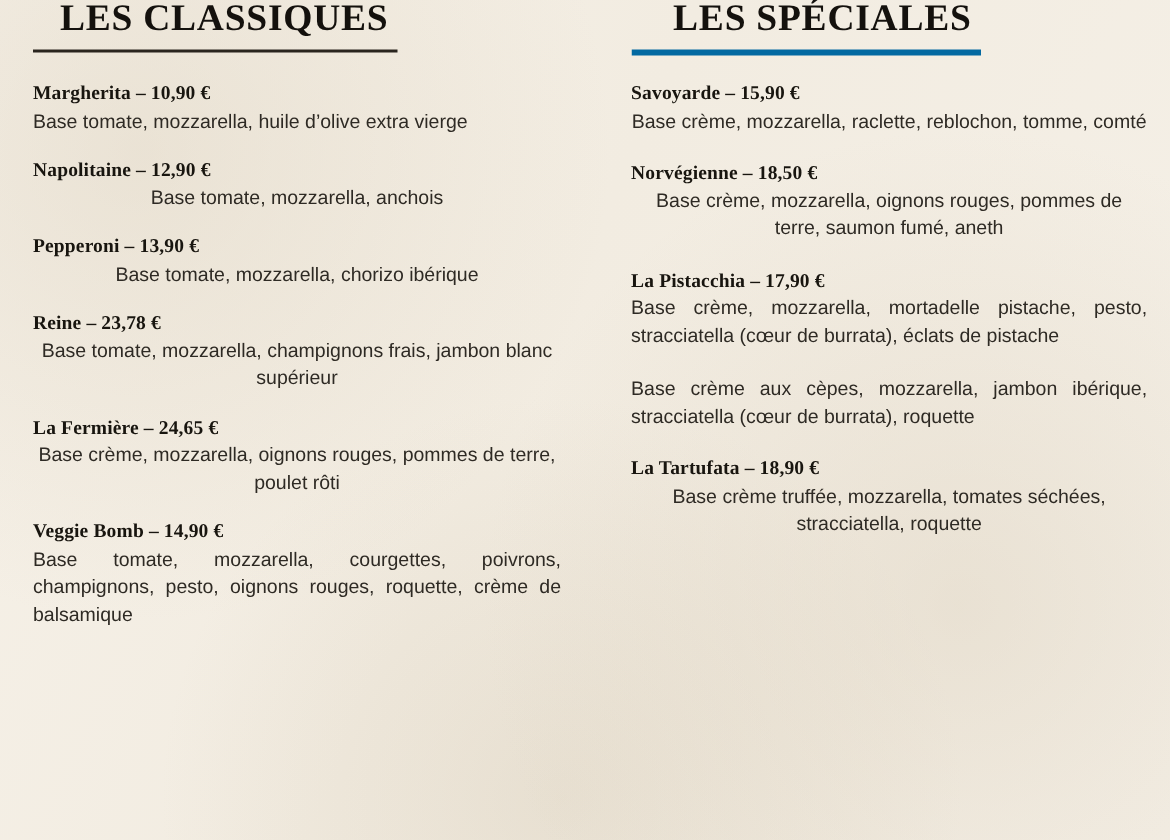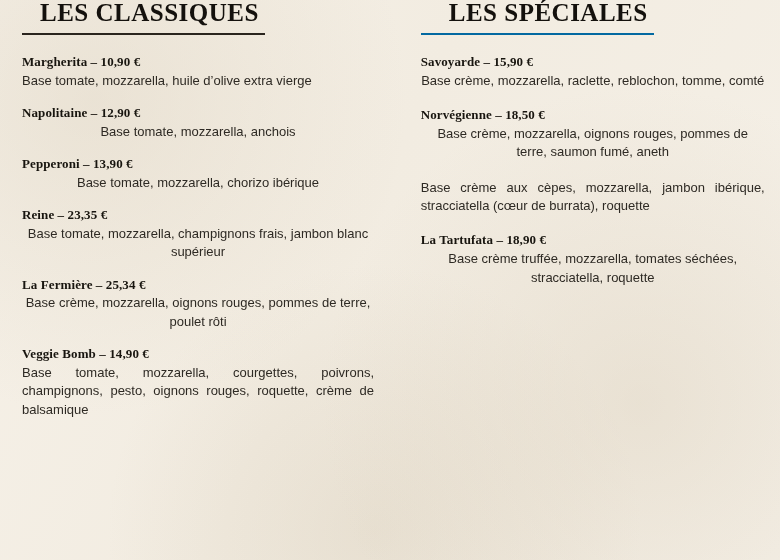--- a/index.html
+++ b/index.html
@@ -56,21 +56,21 @@
     line-height: 1.05;
   }
   .col-left .section-title {
     padding-left: 18px;
     border-bottom: 2px solid #2a251e;
     display: inline-block;
     padding-right: 6px;
   }
   .col-right .section-title {
     padding-left: 28px;
-    border-bottom: 2px solid #0369a1;
+    border-bottom: 4px solid #0369a1;
     display: inline-block;
     padding-right: 6px;
   }
   .title-row {
     height: 40px;
     overflow: hidden;
   }
   .items {
     margin-top: 14px;
   }
@@ -130,26 +130,26 @@
         <p class="item-name">Napolitaine – 12,90 €</p>
         <p class="item-desc nowrap-desc">Base tomate, mozzarella, anchois</p>
       </div>
 
       <div class="item">
         <p class="item-name">Pepperoni – 13,90 €</p>
         <p class="item-desc nowrap-desc">Base tomate, mozzarella, chorizo ibérique</p>
       </div>
 
       <div class="item">
-        <p class="item-name">Reine – 23,35 €</p>
+        <p class="item-name">Reine – 23,78 €</p>
         <p class="item-desc nowrap-desc">Base tomate, mozzarella, champignons frais, jambon blanc supérieur</p>
       </div>
 
       <div class="item">
-        <p class="item-name">La Fermière – 25,34 €</p>
+        <p class="item-name">La Fermière – 24,65 €</p>
         <p class="item-desc nowrap-desc">Base crème, mozzarella, oignons rouges, pommes de terre, poulet rôti</p>
       </div>
 
       <div class="item">
         <p class="item-name">Veggie Bomb – 14,90 €</p>
         <p class="item-desc">Base tomate, mozzarella, courgettes, poivrons, champignons, pesto, oignons rouges, roquette, crème de balsamique</p>
       </div>
 
     </div>
   </div>
@@ -163,20 +163,24 @@
       <div class="item">
         <p class="item-name">Savoyarde – 15,90 €</p>
         <p class="item-desc nowrap-desc">Base crème, mozzarella, raclette, reblochon, tomme, comté</p>
       </div>
 
       <div class="item">
         <p class="item-name">Norvégienne – 18,50 €</p>
         <p class="item-desc nowrap-desc">Base crème, mozzarella, oignons rouges, pommes de terre, saumon fumé, aneth</p>
       </div>
 
+      <div class="item">
+        <p class="item-name">La Pistacchia – 17,90 €</p>
+        <p class="item-desc">Base crème, mozzarella, mortadelle pistache, pesto, stracciatella (cœur de burrata), éclats de pistache</p>
+      </div>
 
       <div class="item">
         <p class="item-desc">Base crème aux cèpes, mozzarella, jambon ibérique, stracciatella (cœur de burrata), roquette</p>
       </div>
 
       <div class="item">
         <p class="item-name">La Tartufata – 18,90 €</p>
         <p class="item-desc nowrap-desc">Base crème truffée, mozzarella, tomates séchées, stracciatella, roquette</p>
       </div>
 

